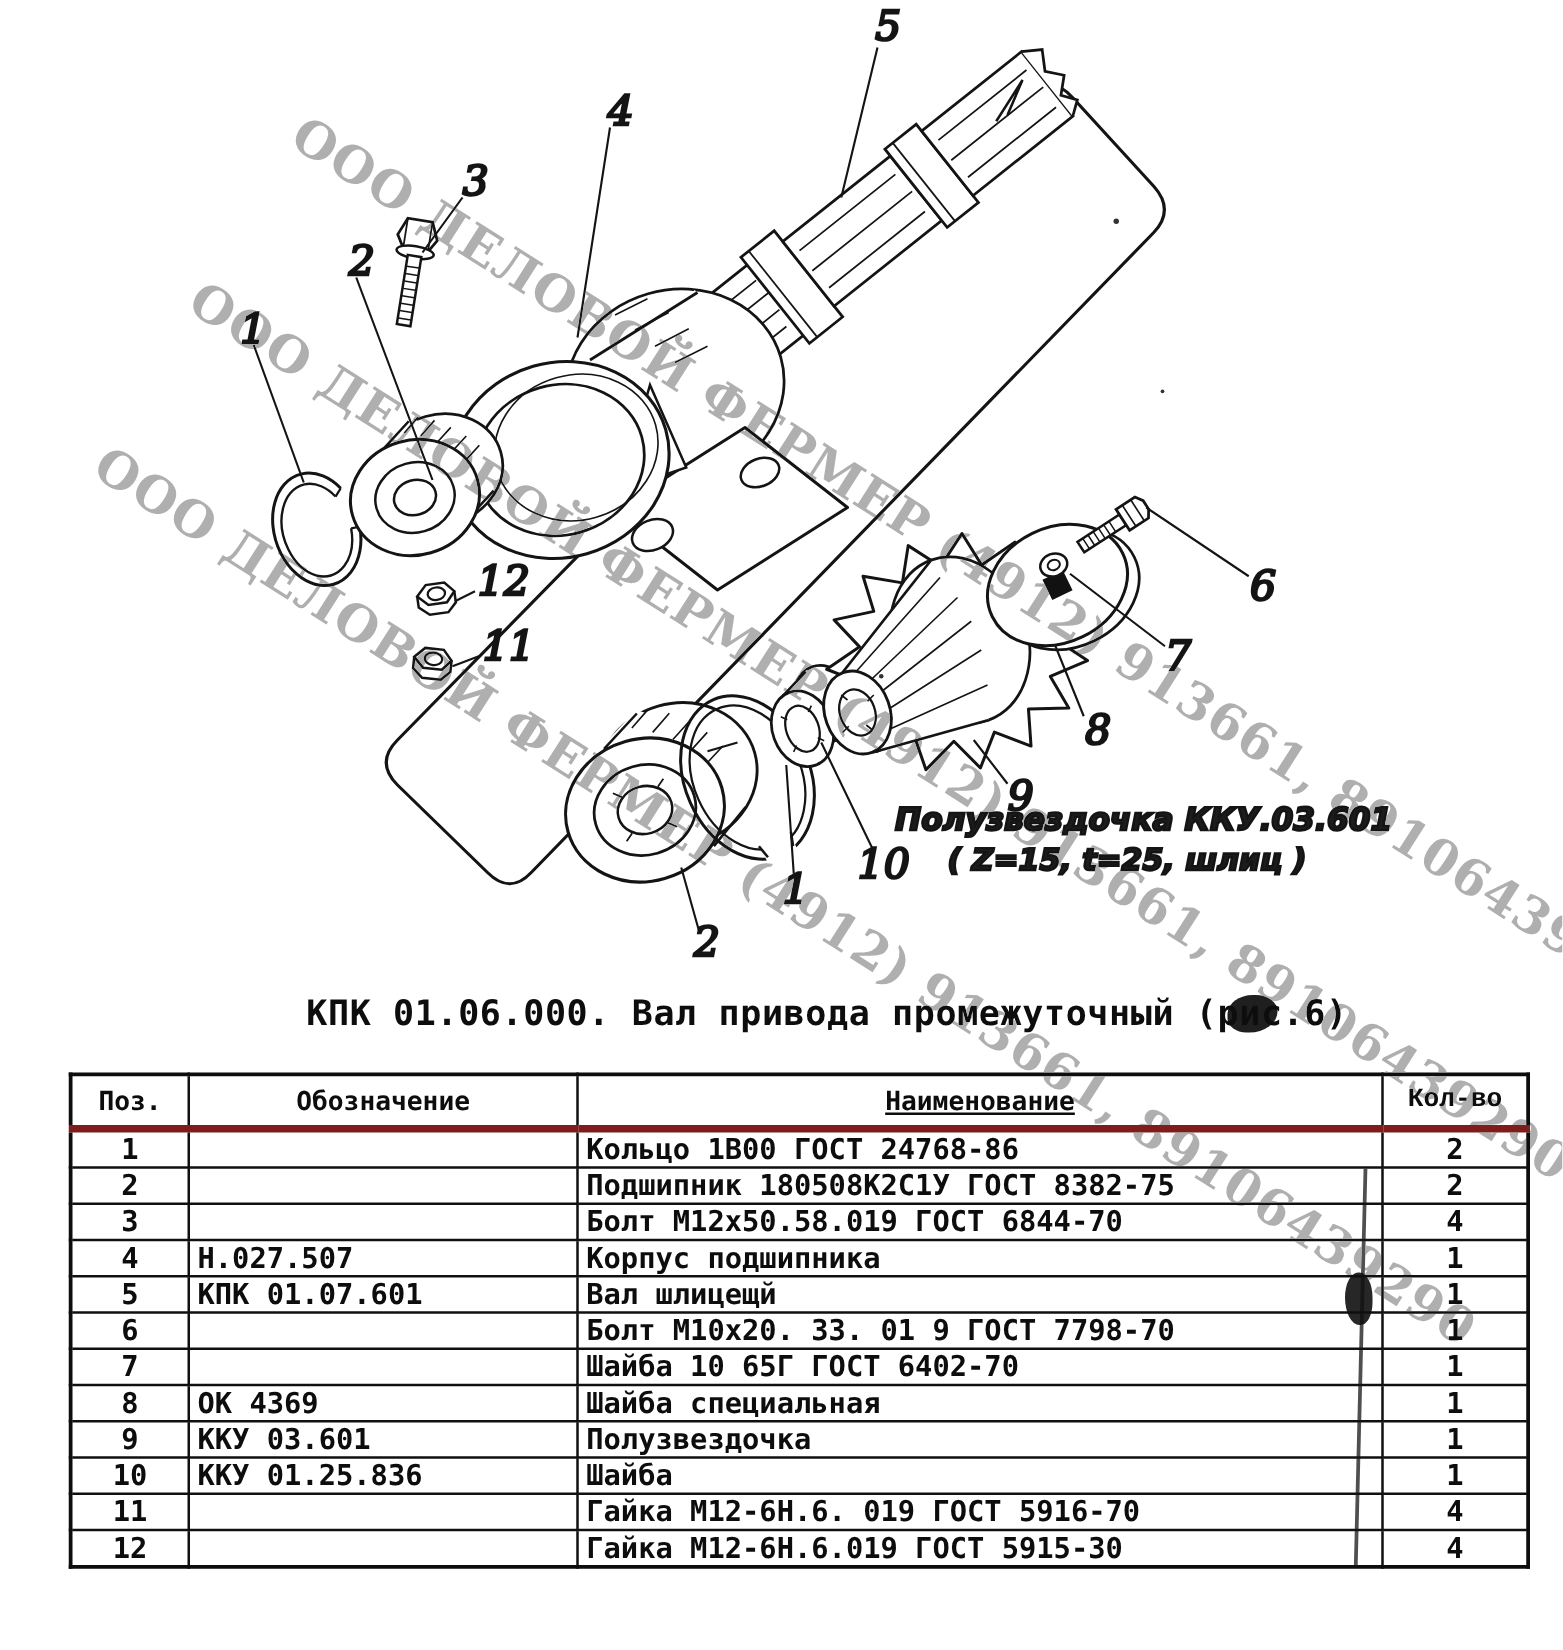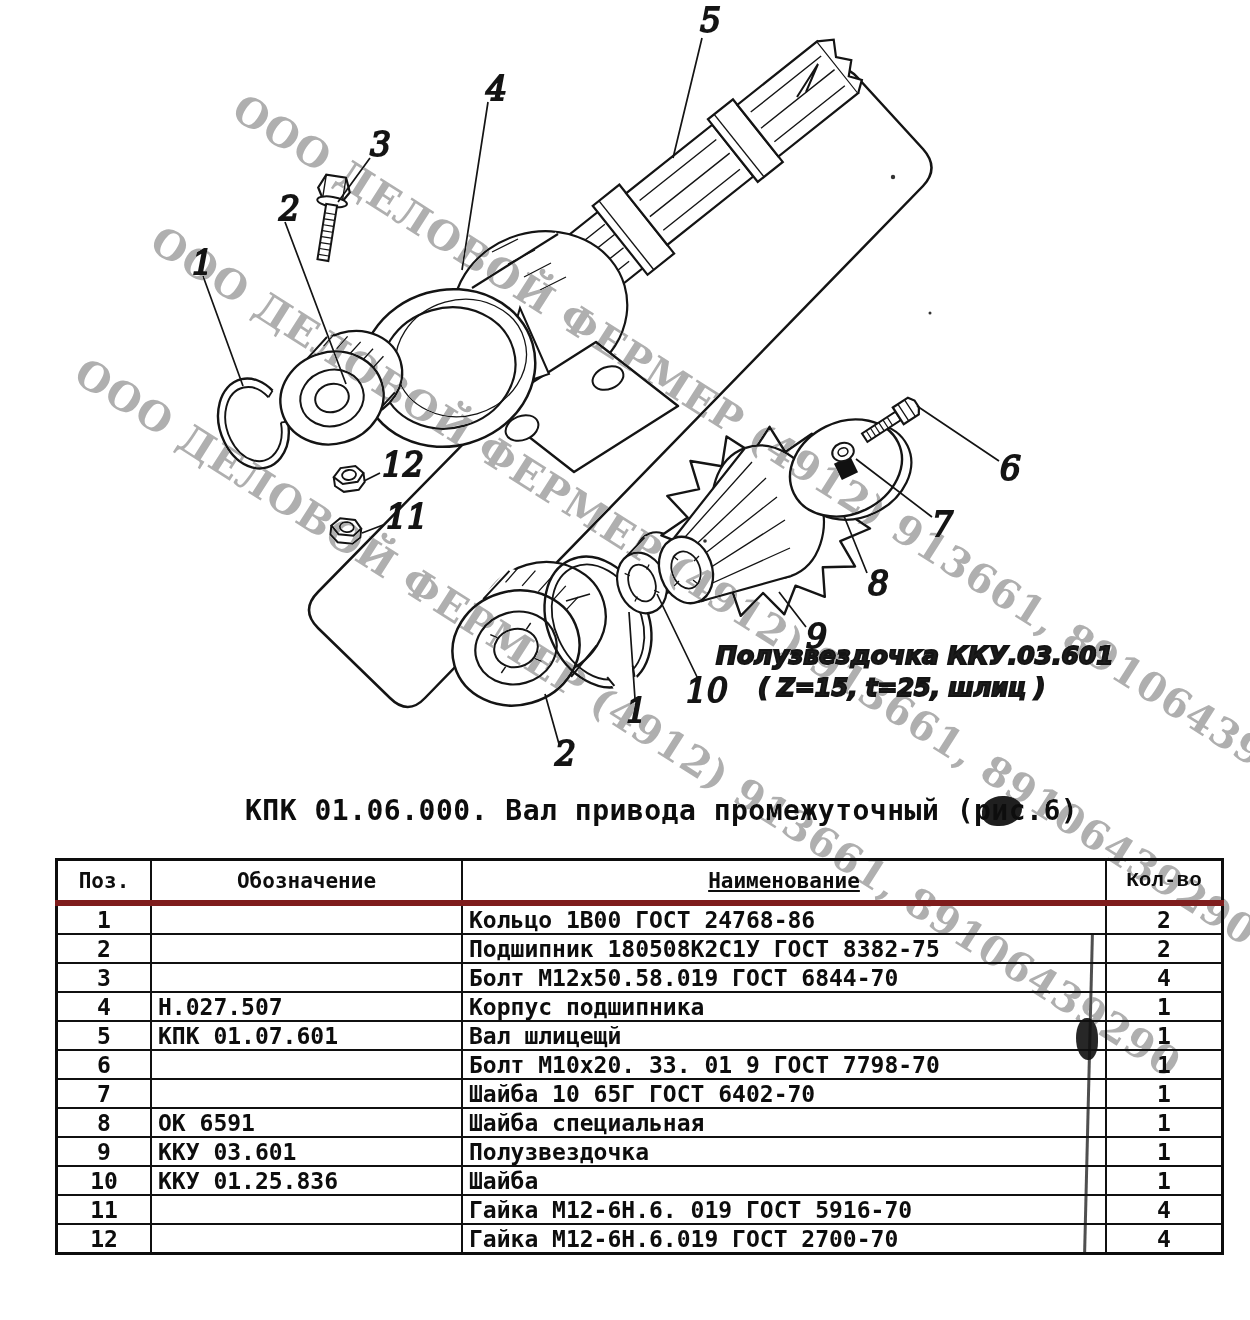--- a/index.html
+++ b/index.html
@@ -243,21 +243,21 @@
           <td class="c-qty">1</td>
         </tr>
       <tr>
           <td class="c-pos">7</td>
           <td></td>
           <td>Шайба 10 65Г ГОСТ 6402-70</td>
           <td class="c-qty">1</td>
         </tr>
       <tr>
           <td class="c-pos">8</td>
-          <td>ОК 6591</td>
+          <td>ОК 4369</td>
           <td>Шайба специальная</td>
           <td class="c-qty">1</td>
         </tr>
       <tr>
           <td class="c-pos">9</td>
           <td>ККУ 03.601</td>
           <td>Полузвездочка</td>
           <td class="c-qty">1</td>
         </tr>
       <tr>
@@ -268,21 +268,21 @@
         </tr>
       <tr>
           <td class="c-pos">11</td>
           <td></td>
           <td>Гайка М12-6Н.6. 019 ГОСТ 5916-70</td>
           <td class="c-qty">4</td>
         </tr>
       <tr>
           <td class="c-pos">12</td>
           <td></td>
-          <td>Гайка М12-6Н.6.019 ГОСТ 2700-70</td>
+          <td>Гайка М12-6Н.6.019 ГОСТ 5915-30</td>
           <td class="c-qty">4</td>
         </tr>
     </tbody>
   </table>
 
   <div class="ink-line"></div>
   <div class="ink-blob"></div>
 </div>
 
 </body></html>

